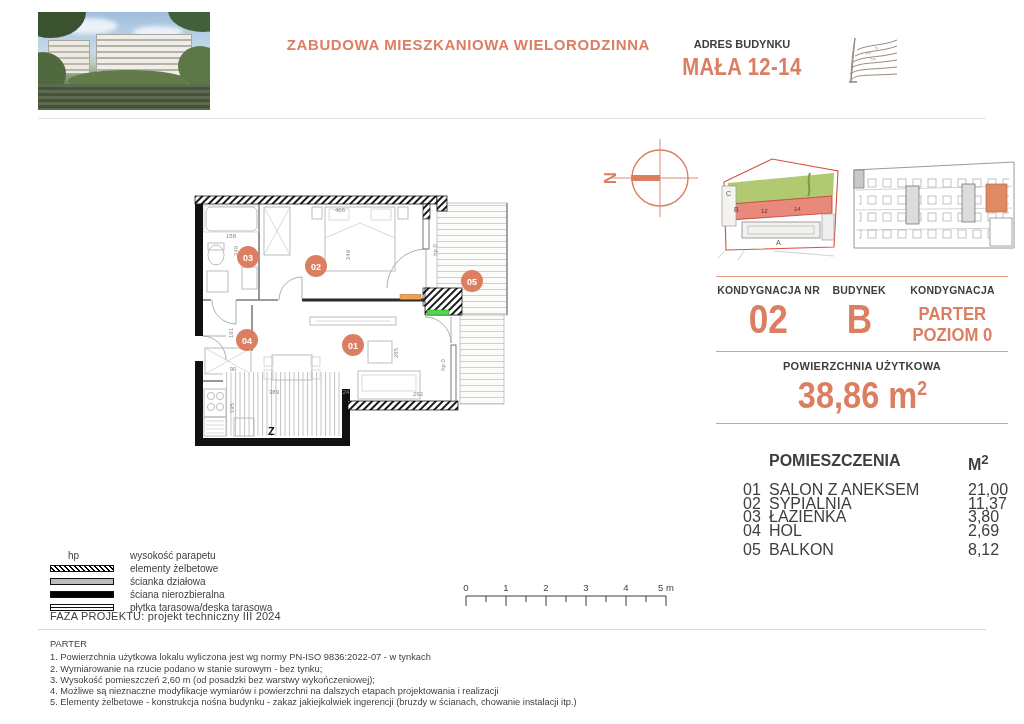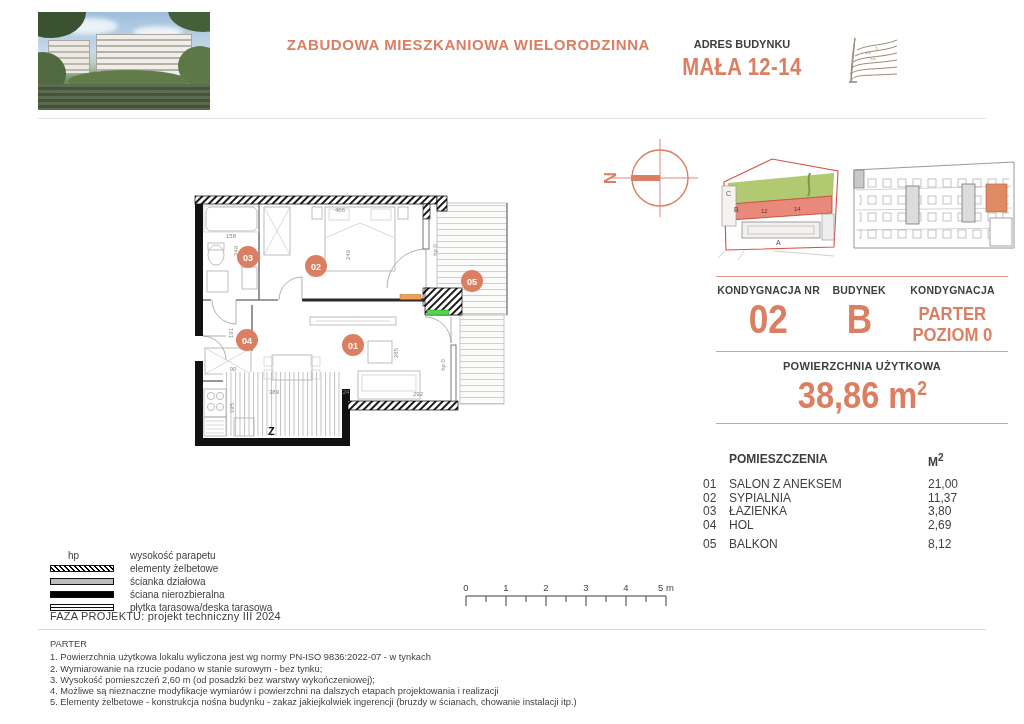--- a/index.html
+++ b/index.html
@@ -39,21 +39,21 @@
   .ic1{width:36%}.ic2{width:26%}.ic3{width:38%}
   .ilabel{font-size:10.5px;font-weight:bold;letter-spacing:.2px}
   .ibig{font-size:40px;font-weight:bold;color:var(--salmon);line-height:1.05;margin-top:2px}
   .ifloor{font-size:19px;font-weight:bold;color:var(--salmon);line-height:1.08;margin-top:8px}
   .area-row{text-align:center;padding:8px 0 6px 0}
   .area-label{font-size:11px;font-weight:bold;letter-spacing:.3px}
   .area-big{font-size:37px;font-weight:bold;color:var(--salmon);margin-top:3px}
   .area-big sup{font-size:20px}
 
   
-  .rooms{left:676px;top:452px;width:292px;position:absolute;font-size:12px}
+  .rooms{left:716px;top:452px;width:292px;position:absolute;font-size:16px}
   .r-head{display:flex;font-weight:bold;margin-bottom:9px}
   .r-row{display:flex;line-height:13.5px}
   .r-row.gap{margin-top:6px}
   .rno{width:26px;padding-left:27px;box-sizing:content-box}
   .rname{flex:1}
   .rarea{width:40px;text-align:right;padding-right:37px}
   .r-head .rname{visibility:visible}
   .r-head .rno{padding-left:27px}
 
   

